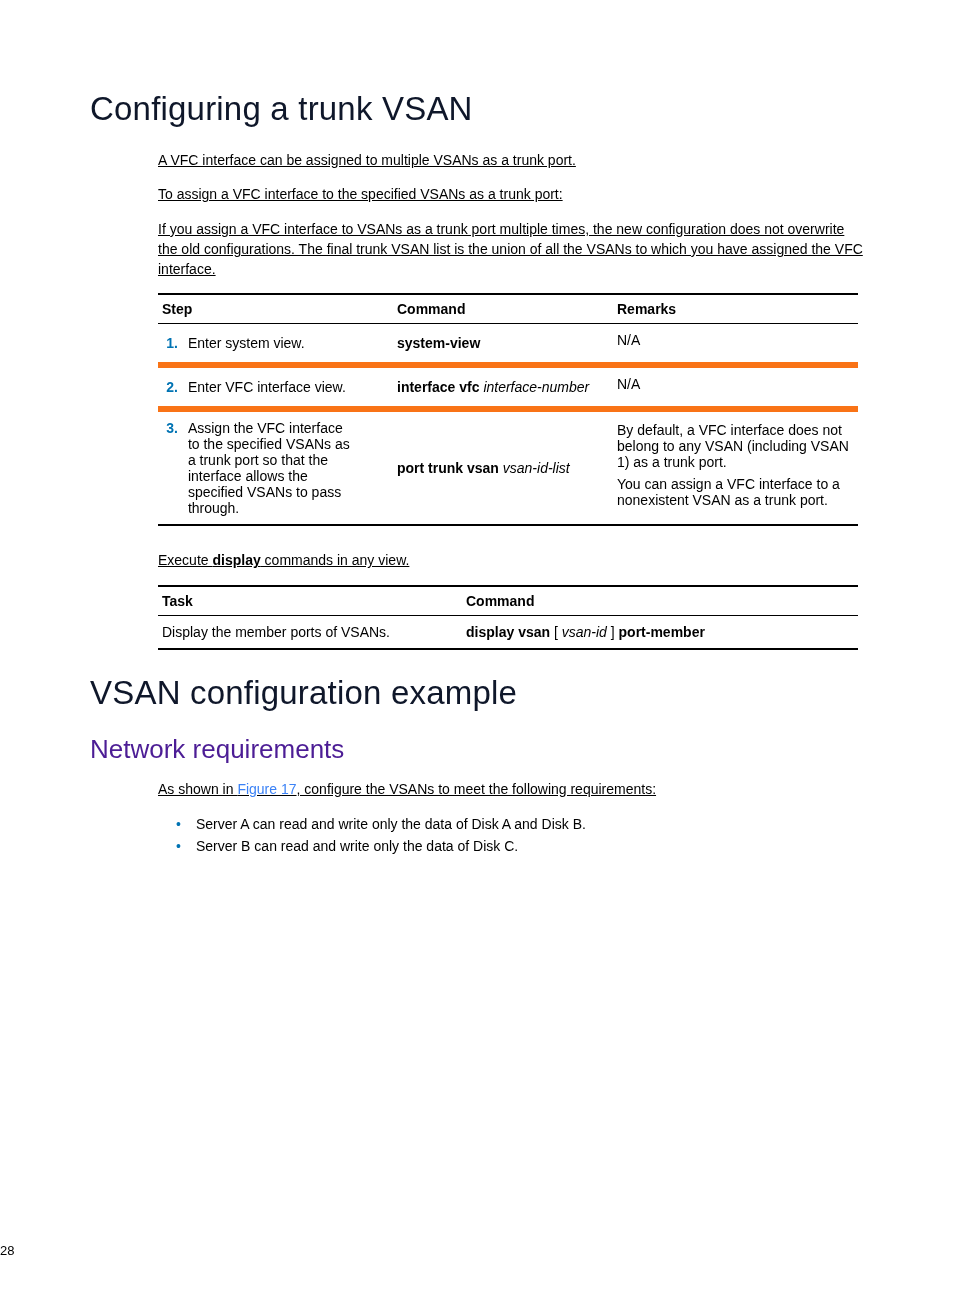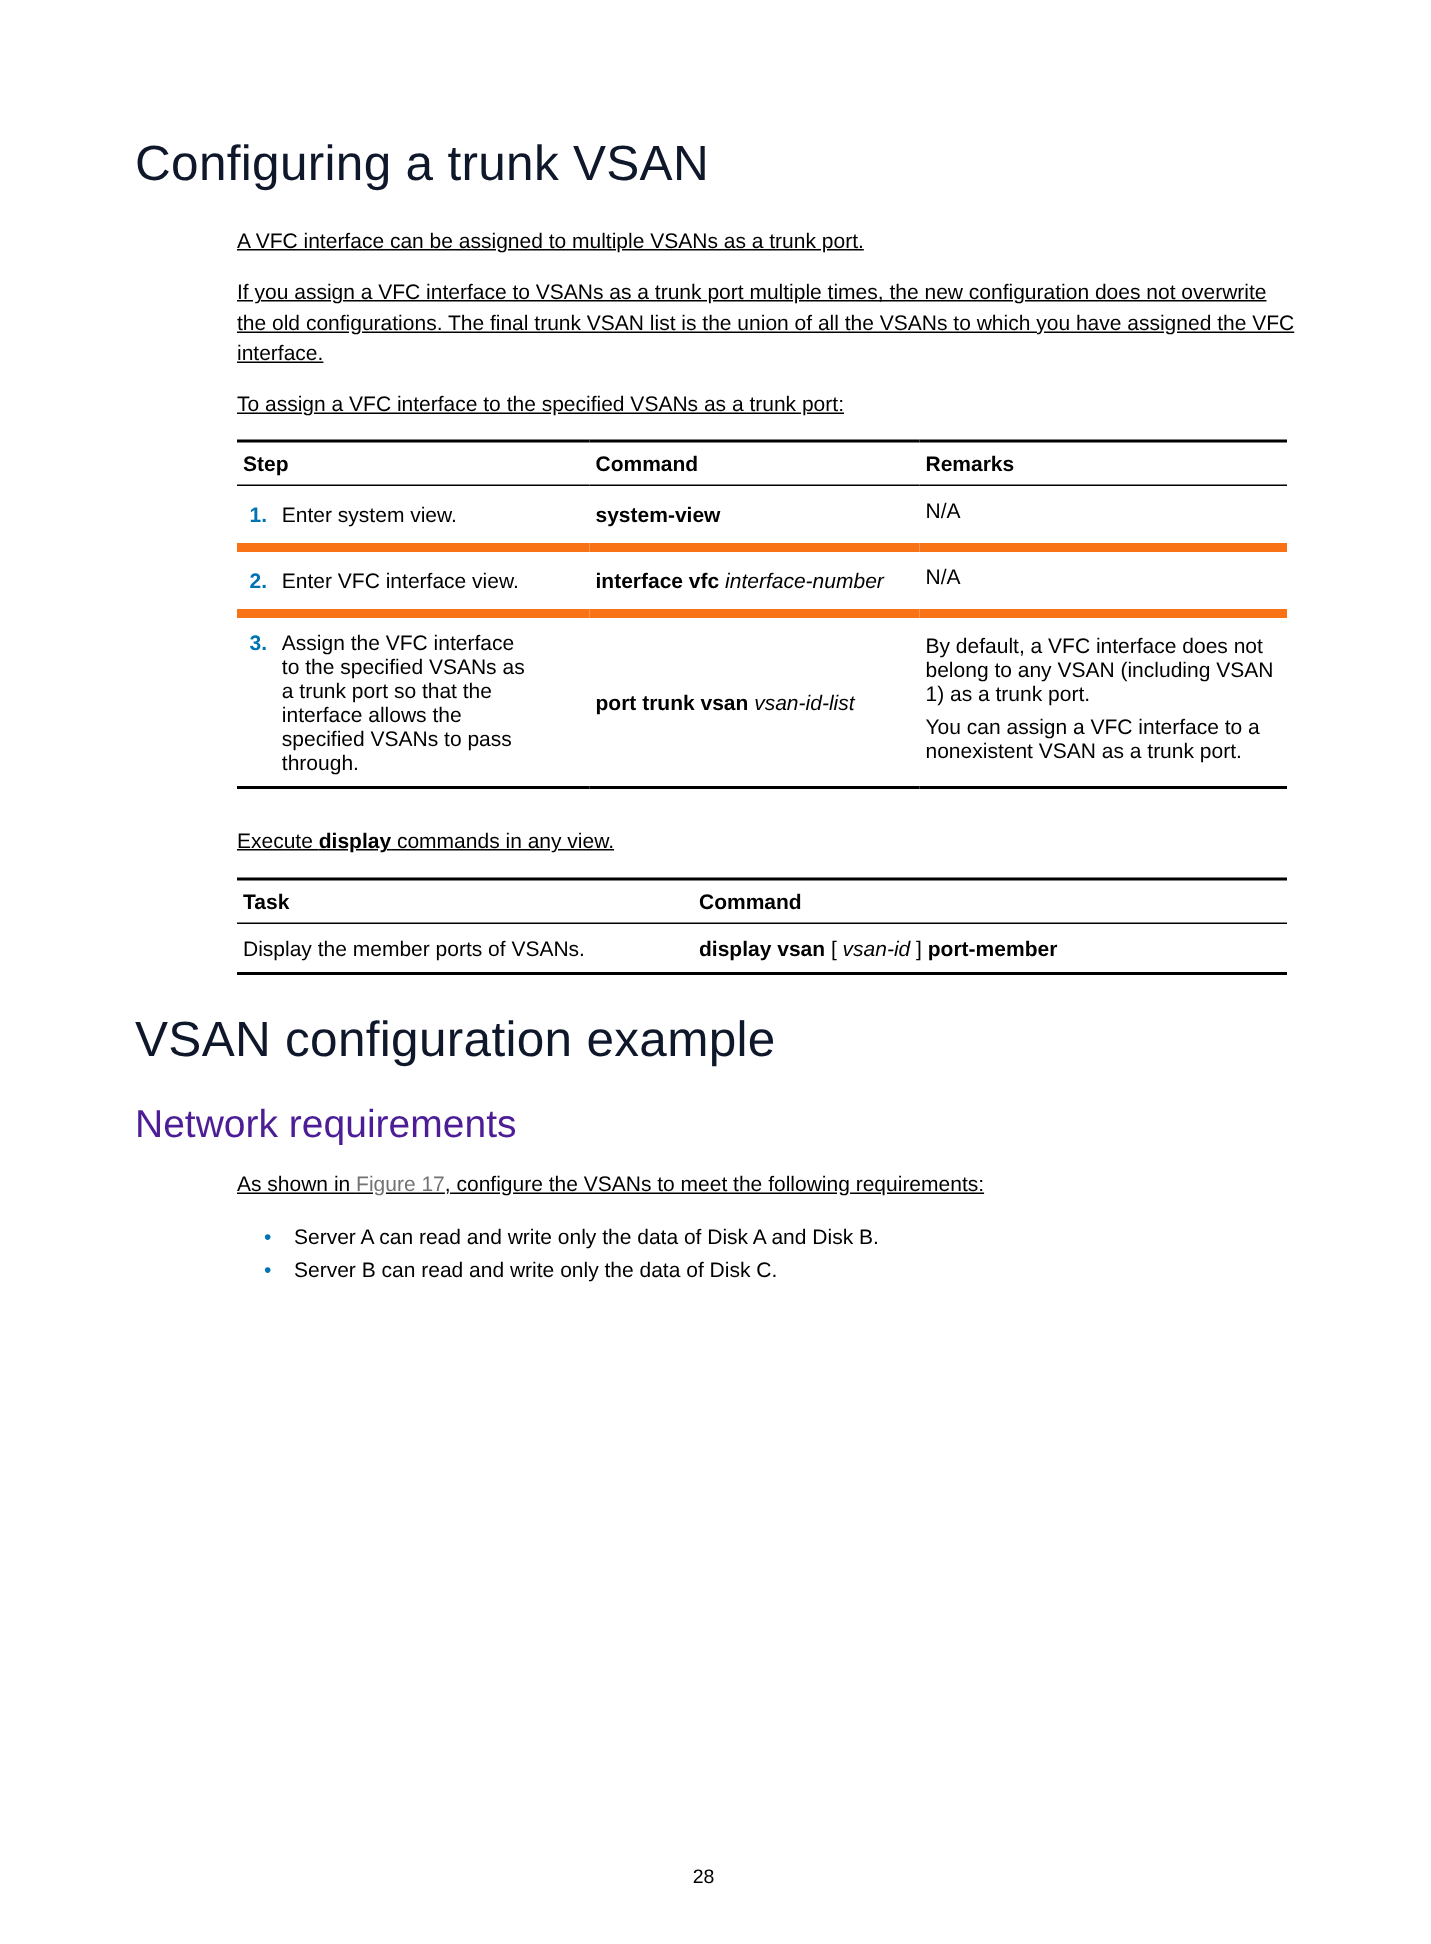--- a/index.html
+++ b/index.html
@@ -69,56 +69,56 @@
       display: inline-block;
       width: 22px;
       text-align: right;
       vertical-align: top;
       padding-right: 6px;
     }
     .step-cell { white-space: normal; }
     .step-desc { display: inline-block; width: 170px; vertical-align: top; }
     .cmd-bold { font-weight: 700; }
     .cmd-italic { font-style: italic; }
-    .fig-link { color: #737373; }
+    .fig-link { color: #3b82f6; }
     .bullets { margin: 4px 0 0 68px; padding: 0; list-style: none; }
     .bullets li { position: relative; padding: 3px 0 3px 38px; font-size: 14px; }
     .bullets li::before {
       content: "•";
       color: #0073b3;
       position: absolute;
       left: 18px;
       font-size: 14px;
     }
     .footer {
       position: absolute;
       bottom: 38px;
       left: 0; right: 16px;
-      text-align: center;
+      text-align: left;
       font-size: 13px;
       color: #000;
     }
     .rem-para { margin: 0 0 6px 0; }
     .col-step { width: 235px; }
     .col-cmd { width: 220px; }
     .col-rem { width: 245px; }
     .t2-col-task { width: 304px; }
     .t2-col-cmd { width: 396px; }
   </style>
 </head>
 <body>
 
 <div class="page">
 
   <h1>Configuring a trunk VSAN</h1>
 
   <div class="body-text">
     <p class="para">A VFC interface can be assigned to multiple VSANs as a trunk port.</p>
+    <p class="para">To assign a VFC interface to the specified VSANs as a trunk port:</p>
     <p class="para">If you assign a VFC interface to VSANs as a trunk port multiple times, the new configuration does not overwrite the old configurations. The final trunk VSAN list is the union of all the VSANs to which you have assigned the VFC interface.</p>
-    <p class="para">To assign a VFC interface to the specified VSANs as a trunk port:</p>
   </div>
 
   <table>
     <thead>
       <tr>
         <th class="col-step">Step</th>
         <th class="col-cmd">Command</th>
         <th class="col-rem">Remarks</th>
       </tr>
     </thead>

